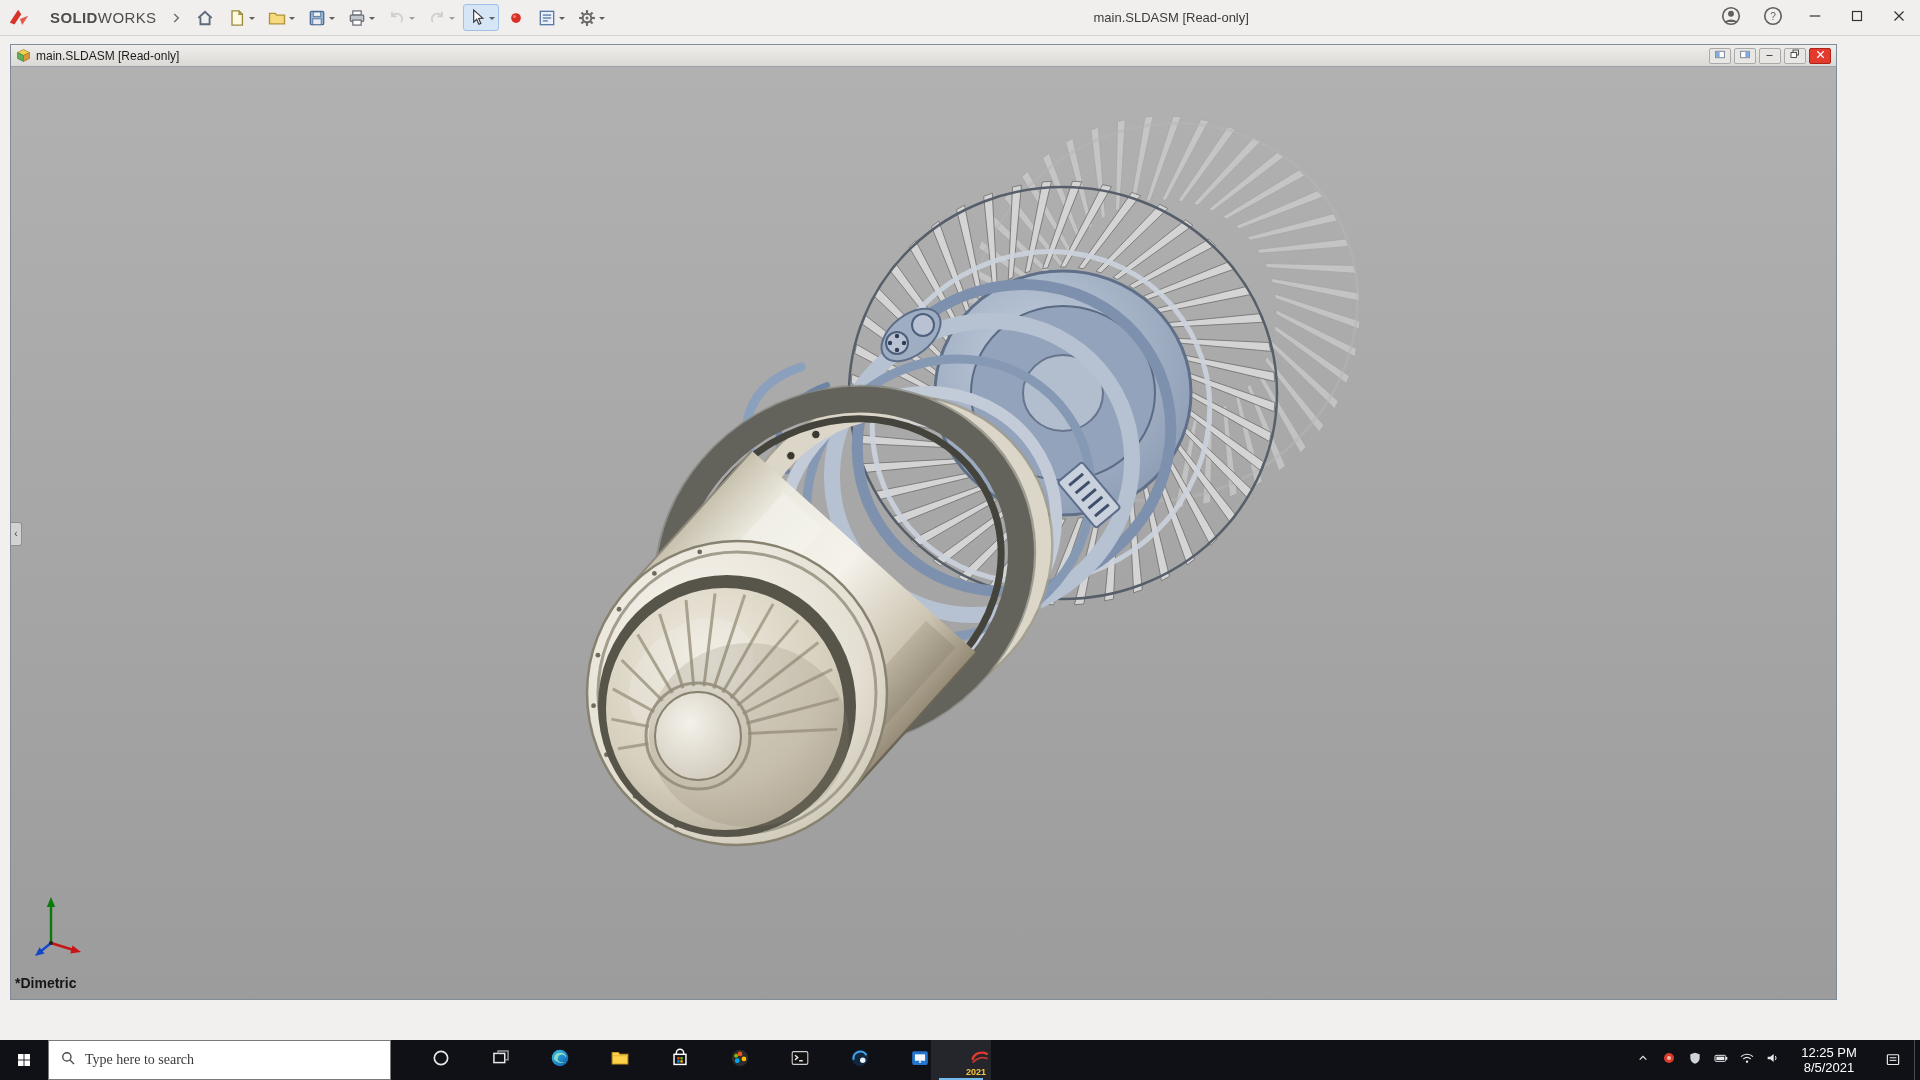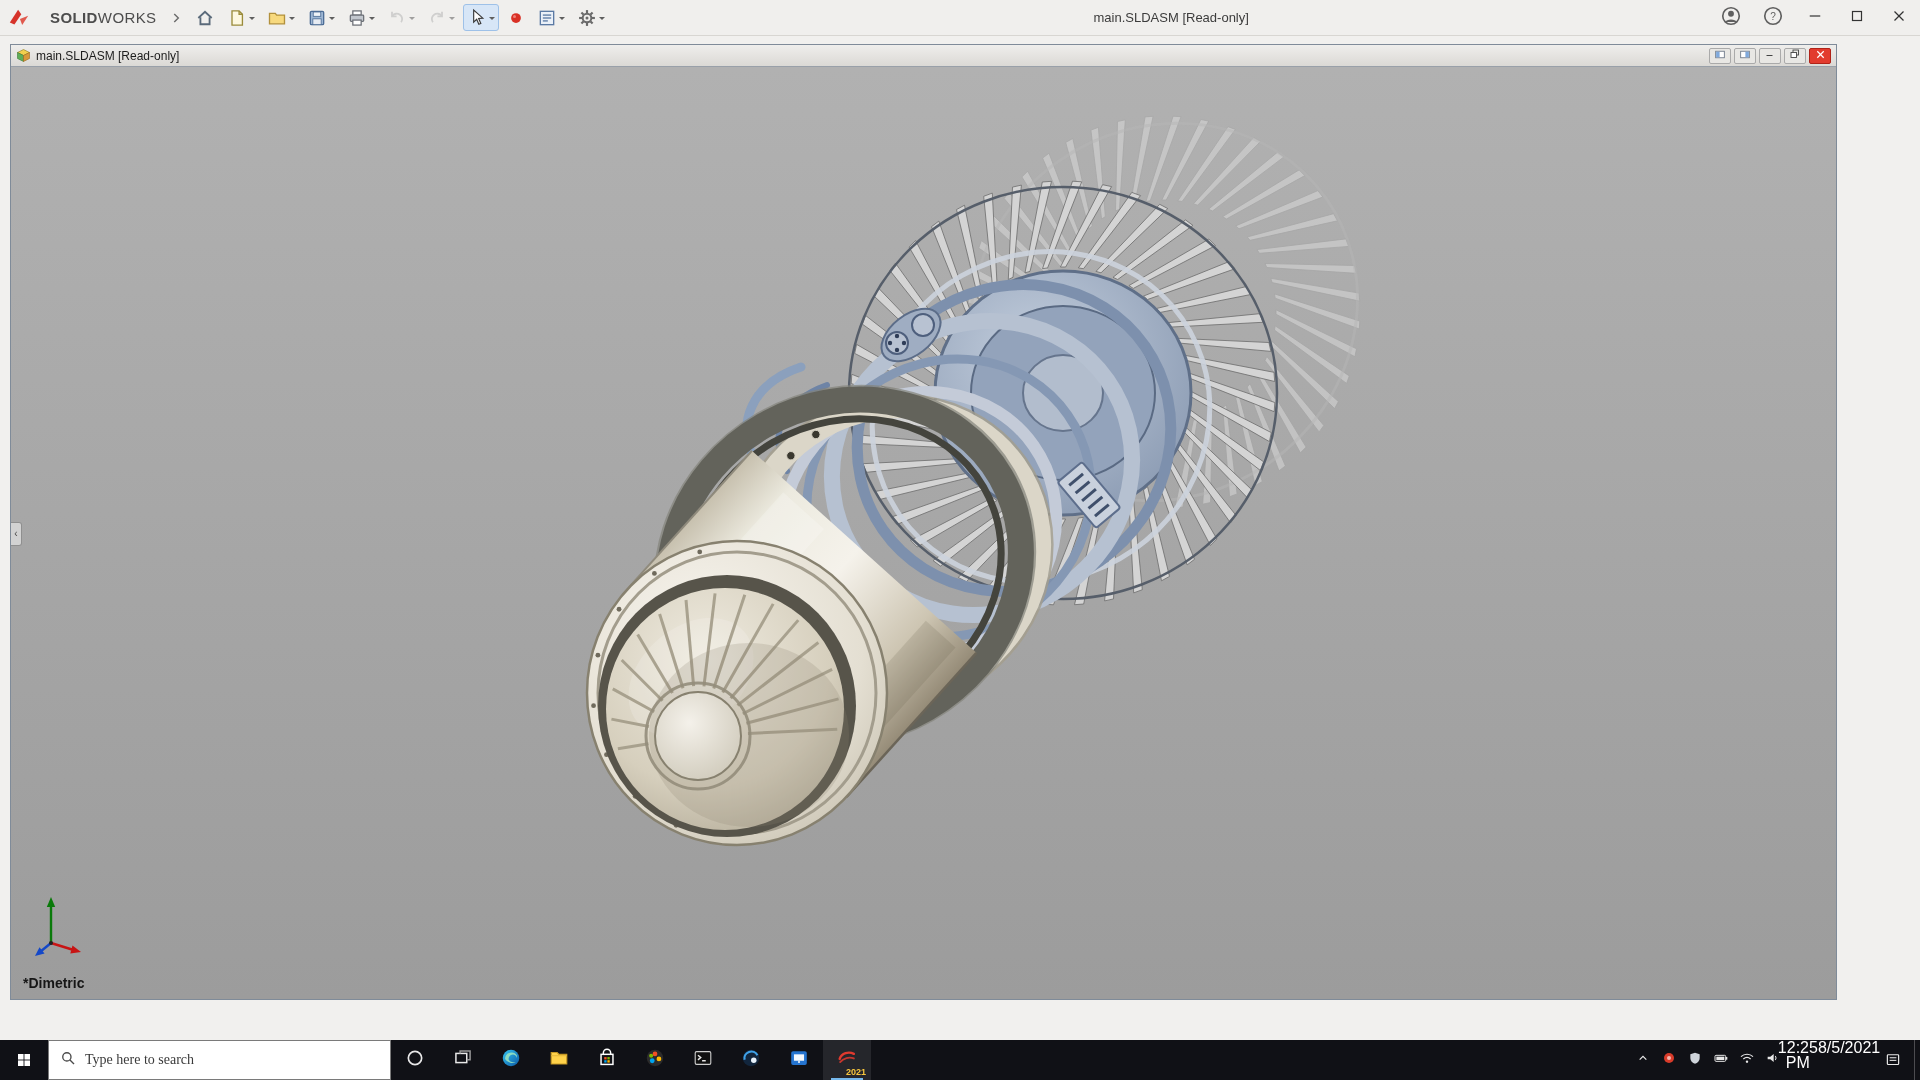--- a/index.html
+++ b/index.html
@@ -23,39 +23,39 @@
 
   
   #workarea{position:relative;height:1004px}
   #docwin{position:absolute;left:10px;top:8px;width:1827px;height:956px;border:1px solid #7f8b99;background:#e4e2df}
   #docbar{height:22px;display:flex;align-items:center;gap:5px;background:linear-gradient(#efeeec,#dbd9d5);border-bottom:1px solid #99a0a9;padding:0 5px;font-size:12px;color:#1d1d1d}
   #doc-controls{margin-left:auto;display:flex;align-items:center;gap:3px}
   .dbtn{width:22px;height:16px;display:flex;align-items:center;justify-content:center;background:#e8e7e4;border:1px solid #aaa;border-radius:2px}
   .dbtn.dclose{background:#e23b2e;border-color:#b02318}
   #viewport{position:relative;height:932px;background:linear-gradient(#b1b1b1,#9c9c9c);overflow:hidden}
   #scene{position:absolute;left:0;top:0}
-  #viewlabel{position:absolute;left:12px;bottom:8px;font-size:14px;font-weight:bold;color:#161616}
+  #viewlabel{position:absolute;left:4px;bottom:8px;font-size:14px;font-weight:bold;color:#161616}
   #triad{position:absolute;left:20px;bottom:36px}
   #collapse-tab{position:absolute;left:0;top:455px;width:11px;height:24px;background:#d2d2d2;border:1px solid #8f8f8f;border-left:none;border-radius:0 3px 3px 0;font-size:10px;line-height:22px;text-align:center;color:#4a4a4a}
 
   
   #taskbar{position:fixed;left:0;bottom:0;width:1920px;height:40px;background:#101116;display:flex;align-items:stretch;color:#fff}
   .start{width:48px;display:flex;align-items:center;justify-content:center}
   .searchbox{width:343px;background:#ffffff;display:flex;align-items:center;gap:8px;padding:0 10px;border:1px solid #7a7a7a}
   .searchbox input{border:none;outline:none;background:transparent;font-size:14px;color:#222;width:100%;font-family:Liberation Serif, serif}
   .searchbox input::placeholder{color:#3a3a3a}
   #taskbar-apps{display:flex}
-  .tapp{width:48px;display:flex;align-items:center;justify-content:center;position:relative}
+  .tapp{width:60px;display:flex;align-items:center;justify-content:flex-end;position:relative}
   .tapp.active{background:rgba(255,255,255,.09)}
   .tapp.active::after{content:'';position:absolute;left:8px;right:8px;bottom:0;height:2px;background:#76b9ed}
   .tapp-label{position:absolute;right:5px;bottom:3px;font-size:9px;font-weight:bold;color:#f7c63d}
   .tb-spacer{flex:1}
   #tray{display:flex;align-items:center}
   .tico{width:26px;height:40px;display:flex;align-items:center;justify-content:center}
-  .clock{width:86px;display:flex;flex-direction:row;justify-content:center;text-align:center;font-size:16px;line-height:15px}
+  .clock{width:86px;display:flex;flex-direction:column;justify-content:center;text-align:center;font-size:13px;line-height:15px}
   .action{width:42px;display:flex;align-items:center;justify-content:center}
   .showdesk{width:6px;border-left:1px solid rgba(255,255,255,.25)}
 </style>
 </head>
 <body>
 
 <div id="app">
 
   <header id="titlebar">
     <div class="brand">

